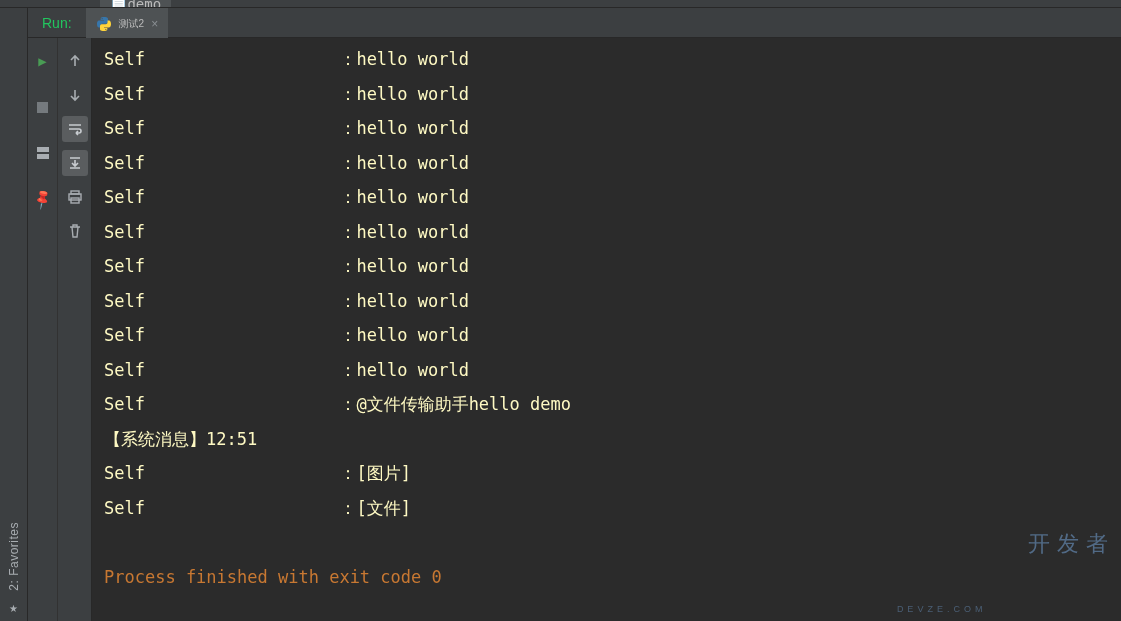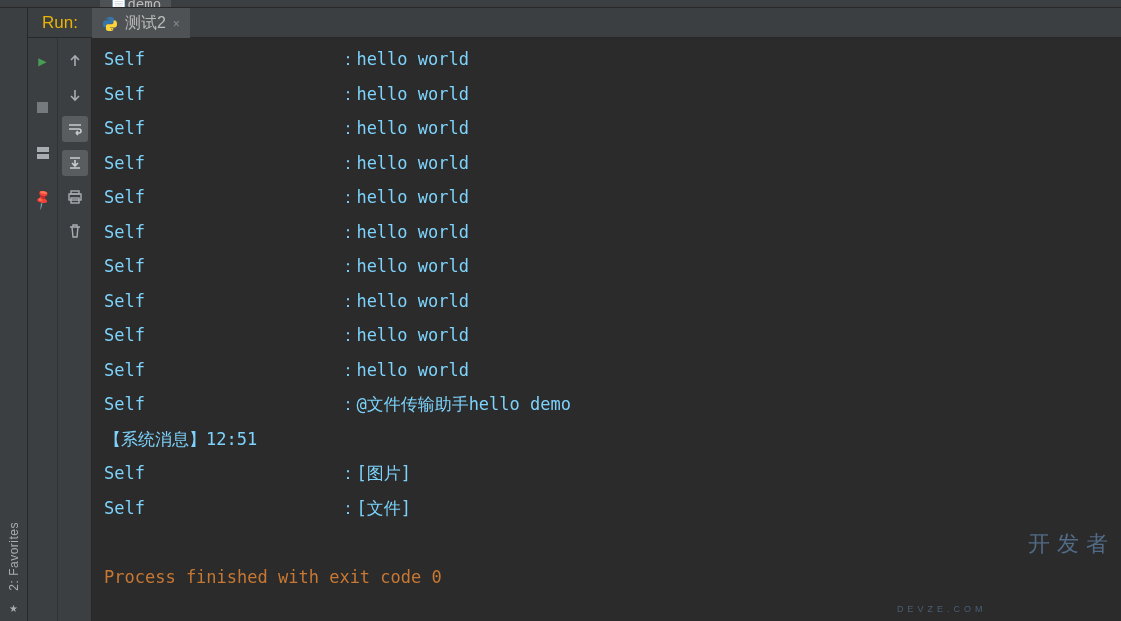--- a/index.html
+++ b/index.html
@@ -56,31 +56,31 @@
   .run-header {
     display: flex;
     align-items: center;
     height: 30px;
     background: #3c3f41;
     border-bottom: 1px solid #282828;
     padding-left: 14px;
     gap: 14px;
     font-family: "Segoe UI", Arial, sans-serif;
   }
-  .run-label { color: #eab308; font-size: 17px; }
+  .run-label { color: #22c55e; font-size: 14px; }
   .run-tab {
     display: flex;
     align-items: center;
     gap: 7px;
     padding: 4px 10px;
     background: #4e5254;
     height: 30px;
     border-top: 2px solid transparent;
   }
-  .run-tab .tab-label { color: #bbbbbb; font-size: 16px; }
+  .run-tab .tab-label { color: #bbbbbb; font-size: 10px; }
   .tab-close { color: #8a8f93; font-size: 12px; cursor: pointer; }
   .python-icon svg { width: 16px; height: 16px; display: block; }
   .body-row { display: flex; flex: 1; }
   .icon-col {
     width: 30px;
     background: #3c3f41;
     border-right: 1px solid #323232;
     display: flex;
     flex-direction: column;
     align-items: center;
@@ -116,21 +116,21 @@
     flex: 1;
     background: #2b2b2b;
     padding: 4px 12px;
     font-size: 17px;
     line-height: 34.5px;
     white-space: pre;
     color: #a9b7c6;
     overflow: hidden;
     position: relative;
   }
-  .out-green { color: #7dd3fc; }
+  .out-green { color: #fef9c3; }
   .out-orange { color: #c87832; text-align: right; }
   .watermark2 {
     position: absolute;
     bottom: 6px; right: 6px;
     color: rgba(120,170,225,0.5);
     font-family: "Segoe UI", Arial, sans-serif;
     font-size: 22px;
     letter-spacing: 7px;
     font-weight: 400;
   }

